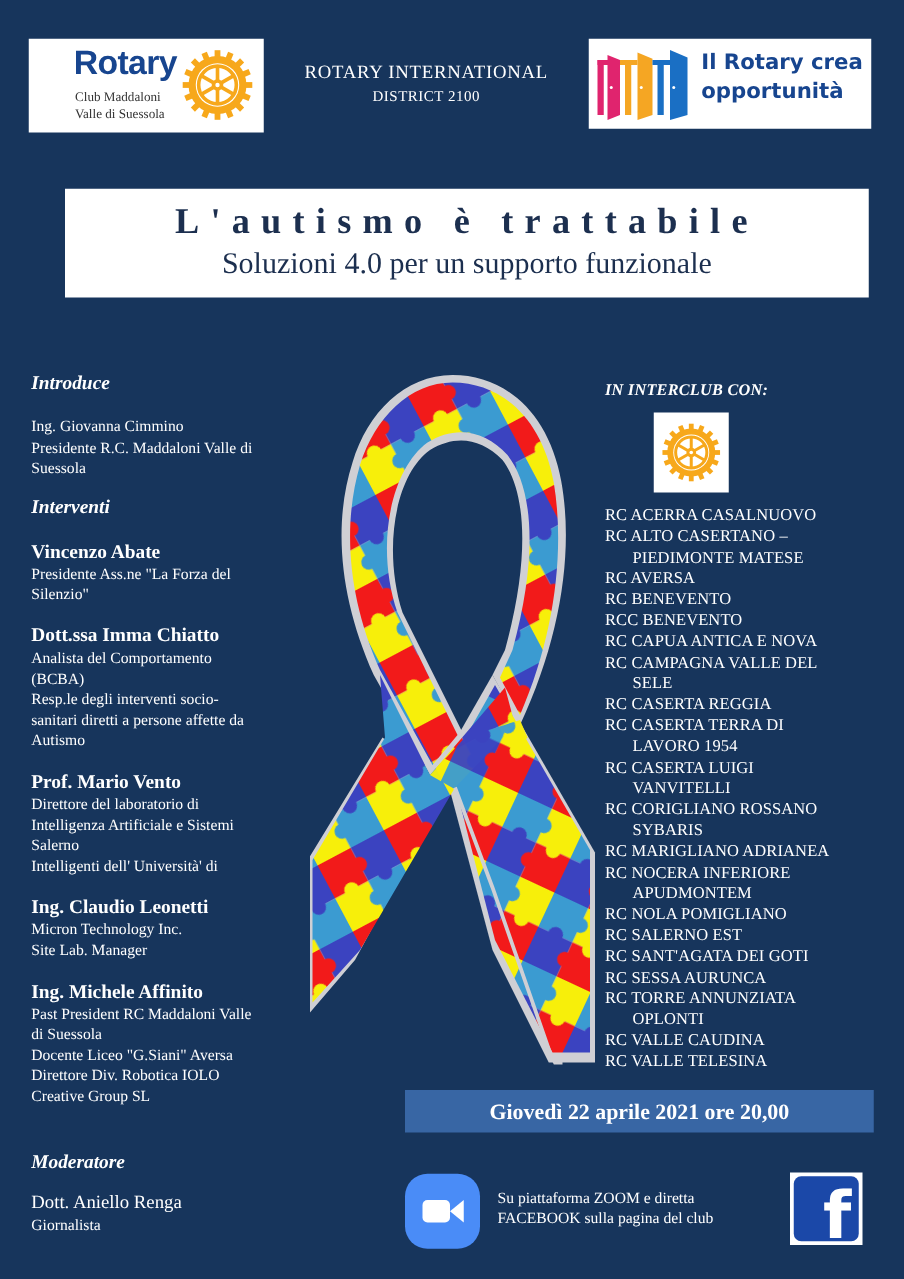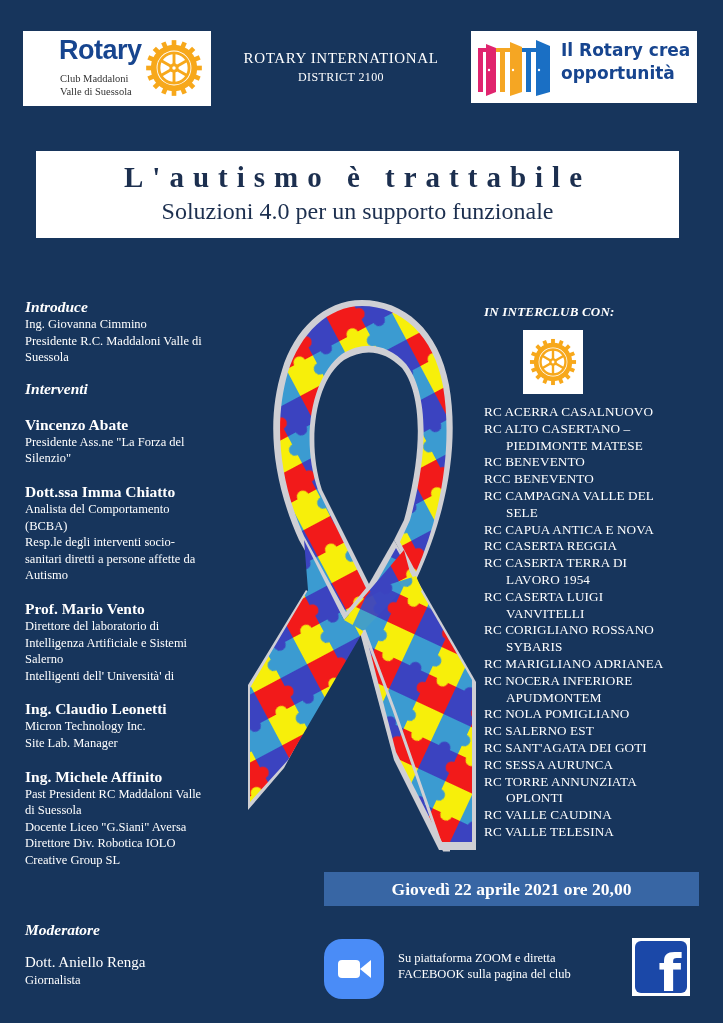--- a/index.html
+++ b/index.html
@@ -33,21 +33,21 @@
   #opp-logo { left: 471px; top: 31px; width: 226px; height: 72px; }
   #opp-logo .doors { position: absolute; left: 5px; top: 7px; width: 82px; height: 58px; }
   #opp-logo .opp-text {
     position: absolute; left: 90px; top: 8px;
     font-family: "DejaVu Sans", sans-serif; font-weight: bold;
     font-size: 17px; color: #17458f; line-height: 23px;
   }
 
   
   #title-box {
-    left: 36px; top: 151px; width: 643px; height: 87px;
+    left: 52px; top: 151px; width: 643px; height: 87px;
     background: #ffffff; text-align: center; color: #1c2f4f;
   }
   #title-box .t1 {
     font-size: 29px; font-weight: bold; letter-spacing: 9px; margin-top: 9px; line-height: 34px;
   }
   #title-box .t2 { font-size: 24px; line-height: 30px; margin-top: 2px; }
 
   
   #left-col { left: 25px; top: 298px; width: 225px; }
   .section-head { font-style: italic; font-weight: bold; font-size: 15.5px; }
@@ -167,21 +167,21 @@
   </div>
 </div>
 
 <div id="title-box" class="abs">
   <div class="t1">L'autismo è trattabile</div>
   <div class="t2">Soluzioni 4.0 per un supporto funzionale</div>
 </div>
 
 <div id="left-col" class="abs">
   <div class="section-head">Introduce</div>
-  <div style="">
+  <div style="margin-top:17px">
     <div class="body-line">Ing. Giovanna Cimmino</div>
     <div class="body-line">Presidente R.C. Maddaloni Valle di</div>
     <div class="body-line">Suessola</div>
   </div>
 
   <div class="section-head" style="margin-top:14px">Interventi</div>
 
   <div class="speaker" style="margin-top:17px">
     <div class="speaker-name">Vincenzo Abate</div>
     <div class="body-line">Presidente Ass.ne "La Forza del</div>
@@ -291,24 +291,25 @@
       <line x1="27.5" y1="63" x2="72.5" y2="37"></line>
     </g>
     <circle cx="50" cy="50" r="8" fill="#f7a81b"></circle>
     <circle cx="50" cy="50" r="3" fill="#fff"></circle>
   </svg>
 </div>
 
 <div id="club-list" class="abs">
   <div class="club-item"><span>RC ACERRA CASALNUOVO</span></div>
   <div class="club-item"><span>RC ALTO CASERTANO –</span><span class="cont">PIEDIMONTE MATESE</span></div>
+  <div class="club-item"><span>RC AVERSA</span></div>
   <div class="club-item"><span>RC BENEVENTO</span></div>
   <div class="club-item"><span>RCC BENEVENTO</span></div>
+  <div class="club-item"><span>RC CAPUA ANTICA E NOVA</span></div>
   <div class="club-item"><span>RC CAMPAGNA VALLE DEL</span><span class="cont">SELE</span></div>
-  <div class="club-item"><span>RC CAPUA ANTICA E NOVA</span></div>
   <div class="club-item"><span>RC CASERTA REGGIA</span></div>
   <div class="club-item"><span>RC CASERTA TERRA DI</span><span class="cont">LAVORO 1954</span></div>
   <div class="club-item"><span>RC CASERTA LUIGI</span><span class="cont">VANVITELLI</span></div>
   <div class="club-item"><span>RC CORIGLIANO ROSSANO</span><span class="cont">SYBARIS</span></div>
   <div class="club-item"><span>RC MARIGLIANO ADRIANEA</span></div>
   <div class="club-item"><span>RC NOCERA INFERIORE</span><span class="cont">APUDMONTEM</span></div>
   <div class="club-item"><span>RC NOLA POMIGLIANO</span></div>
   <div class="club-item"><span>RC SALERNO EST</span></div>
   <div class="club-item"><span>RC SANT'AGATA DEI GOTI</span></div>
   <div class="club-item"><span>RC SESSA AURUNCA</span></div>

